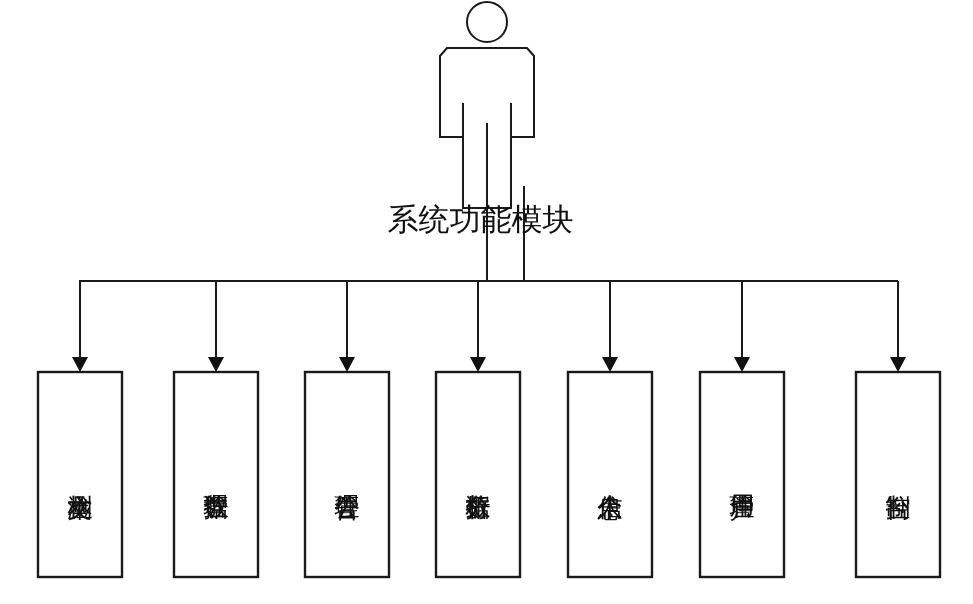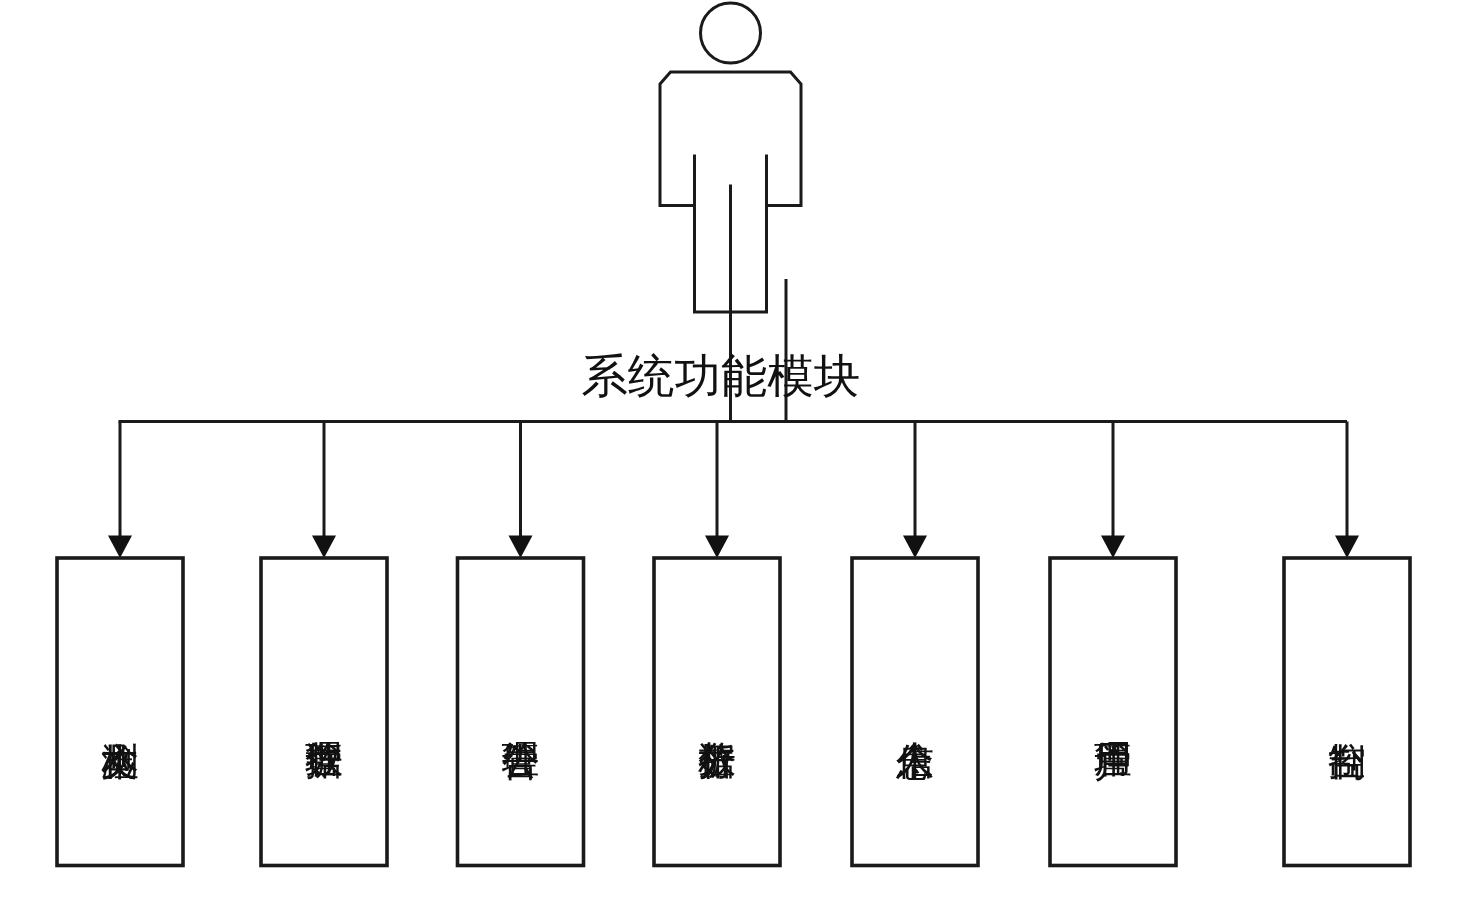--- a/index.html
+++ b/index.html
@@ -39,21 +39,21 @@
   }
   .box-rect {
     fill: #ffffff;
     stroke: #1a1a1a;
     stroke-width: 2.4;
   }
   
   .title-label {
     position: absolute;
     left: 0;
-    top: 232px;
+    top: 200px;
     width: 973px;
     text-align: center;
     font-size: 31px;
     line-height: 38px;
     color: #111111;
     letter-spacing: 0px;
     white-space: nowrap;
     font-family: "DejaVu Sans", "Liberation Sans", sans-serif;
   }
   .title-shift {

